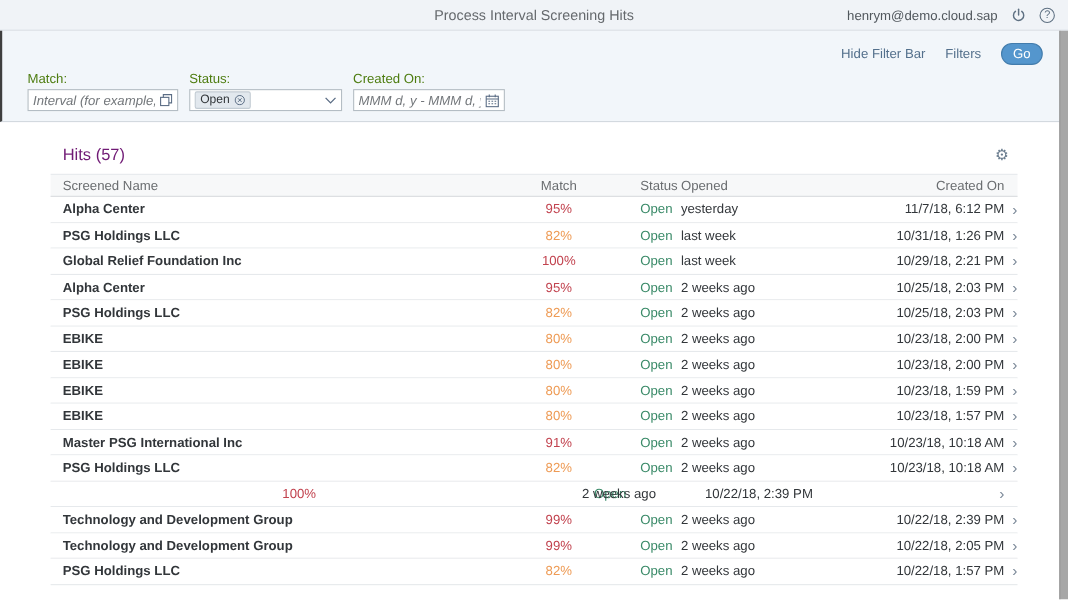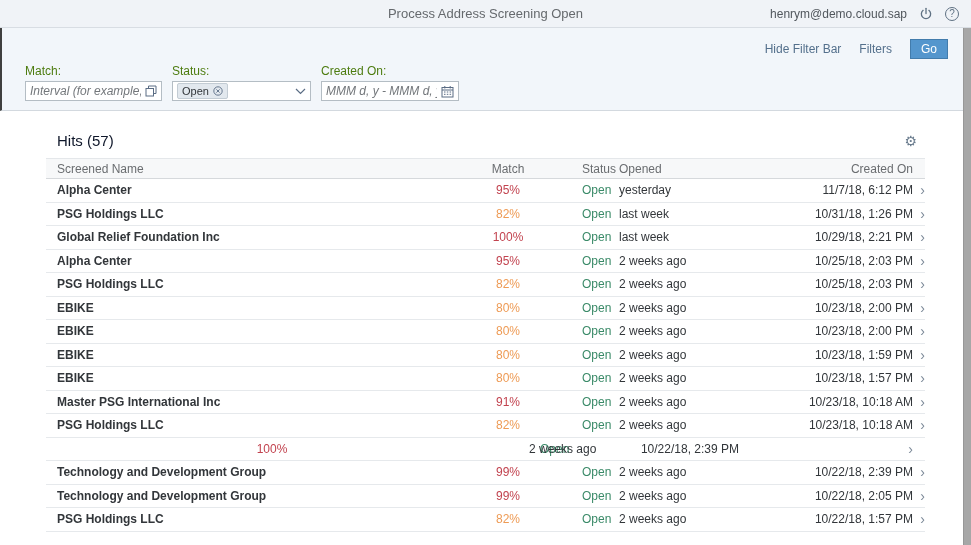--- a/index.html
+++ b/index.html
@@ -33,21 +33,21 @@
   .filter-area {
     height:83px; background:#f2f6fa; border-bottom:1px solid #d3d9df;
     border-left:2px solid #3f3f3f; padding:0 23px; position:relative;
   }
   .filter-top {
     display:flex; justify-content:flex-end; align-items:center; gap:18px; padding-top:11px;
   }
   .filter-link { color:#54708c; font-size:12px; cursor:pointer; }
   .go-button {
     background:#5496cd; border:1px solid #427cac; color:#fff; font-size:12px;
-    height:20px; line-height:18px; padding:0 10px; border-radius:0; cursor:pointer;
+    height:20px; line-height:18px; padding:0 10px; border-radius:10px; cursor:pointer;
   }
   .filter-fields { display:flex; gap:10px; margin-top:5px; }
   .filter-field { display:flex; flex-direction:column; }
   .filter-label { color:#4d7c0f; font-size:12px; margin-bottom:3px; }
   .filter-box {
     height:20px; background:#fff; border:1px solid #b4bdc4;
     display:flex; align-items:center; padding:0 4px; gap:4px;
   }
   .fb-match { width:137px; }
   .fb-status { width:139px; }
@@ -65,21 +65,21 @@
   .combo-spacer { flex:1; }
   .flat-icon { display:inline-flex; align-items:center; cursor:pointer; }
 
   
   .content { background:#fff; height:434px; }
   .table-wrap { margin:0 46px; }
   .hits-header {
     display:flex; justify-content:space-between; align-items:center;
     padding:21px 8px 9px 11px; border-bottom:1px solid #e4e7ea;
   }
-  .hits-title { font-size:15px; color:#0f172a; }
+  .hits-title { font-size:15px; color:#701a75; }
   .gear { color:#6a7c8e; font-family:"DejaVu Sans",sans-serif; font-size:14px; cursor:pointer; }
 
   .grid-row {
     display:grid;
     grid-template-columns:430px 42px 90px 120px 1fr 12px;
     align-items:center; padding:0 0 0 11px;
   }
   .col-match { text-align:center; }
   .col-status { padding-left:53px; }
   .col-opened { padding-left:0; }
@@ -105,21 +105,21 @@
     position:absolute; top:28px; right:0; bottom:0; width:8px;
     background:#a7a7a7; border-left:1px solid #979797; cursor:pointer;
   }
 
   svg.sicon { display:block; }
 </style>
 </head>
 <body>
 
 <div class="shell-bar">
-  <div class="shell-title">Process Address Screening Open</div>
+  <div class="shell-title">Process Interval Screening Hits</div>
   <div class="shell-right">
     <span class="shell-email">henrym@demo.cloud.sap</span>
     <span class="icon-btn">
       <svg class="sicon" width="14" height="14" viewBox="0 0 16 16">
         <path d="M8 1.5v6" stroke="#5f7183" stroke-width="1.5" fill="none" stroke-linecap="round"></path>
         <path d="M4.7 3.8a5.3 5.3 0 1 0 6.6 0" stroke="#5f7183" stroke-width="1.5" fill="none" stroke-linecap="round"></path>
       </svg>
     </span>
     <span class="help-circle">?</span>
   </div>

